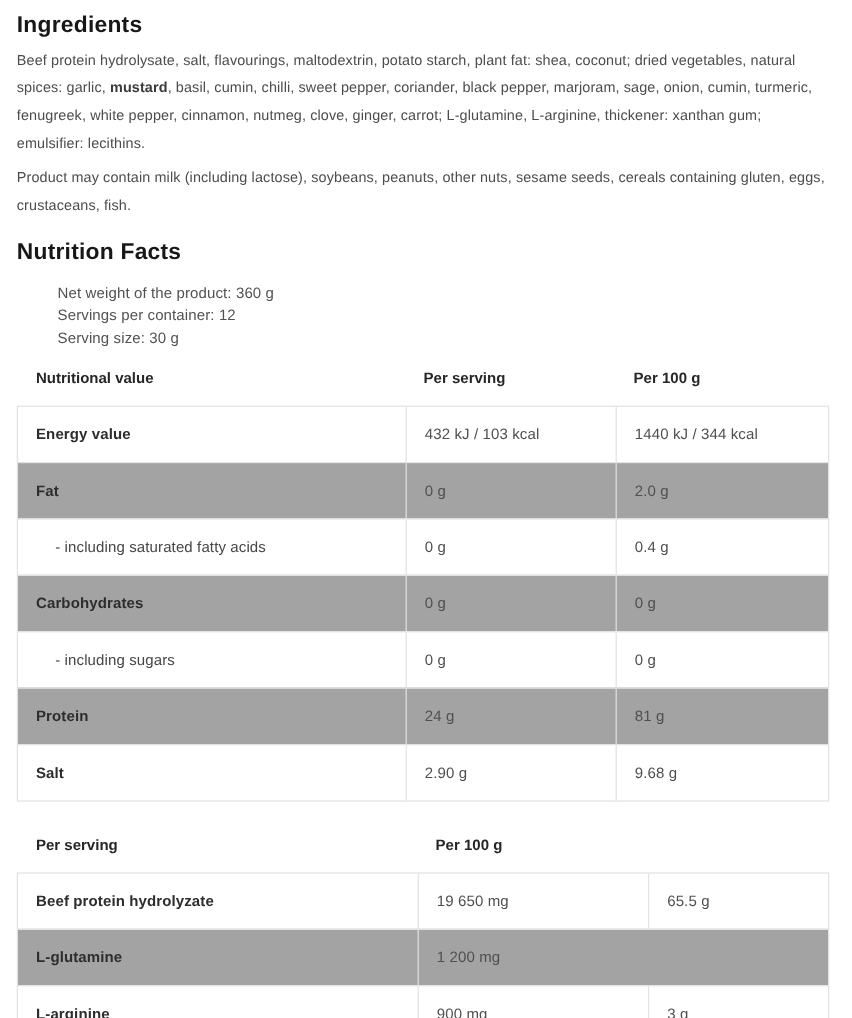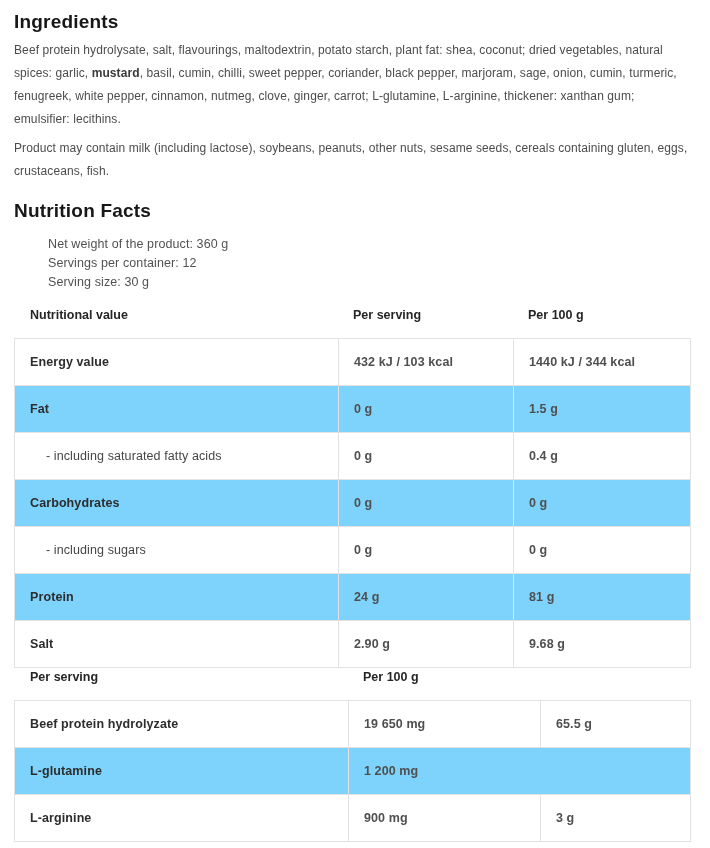--- a/index.html
+++ b/index.html
@@ -52,39 +52,39 @@
     color: #262626;
   }
   .t-header .h-cell { padding: 0 15px; }
 
   .t-body {
     border: 1px solid #e2e2e2;
     background: #ffffff;
   }
   .t-row { display: grid; height: 46px; }
   .t-row + .t-row { border-top: 1px solid #e2e2e2; }
-  .t-row.alt { background: #7dd3fc; }
+  .t-row.alt { background: #a3a3a3; }
 
   .t-cell {
     display: flex;
     align-items: center;
     padding: 0 15px;
     font-size: 12.5px;
     letter-spacing: 0.1px;
     overflow: hidden;
   }
   .t-cell.c2, .t-cell.c3 { border-left: 1px solid #e2e2e2; }
   .t-cell.name { font-weight: 600; color: #2d2d2d; }
   .t-row.indent .t-cell.name { font-weight: 400; color: #464646; padding-left: 31px; }
-  .t-cell.value { color: #4f4f4f; font-weight: bold; }
+  .t-cell.value { color: #4f4f4f; }
 
   .grid-n { grid-template-columns: 323px 175px 177px; }
   .grid-a { grid-template-columns: 333px 192px 150px; }
 
-  .t1 { }
+  .t1 { margin-bottom: 27px; }
 </style>
 </head>
 <body>
 
 <div class="page">
 
   <h2 class="section-title title-ingredients">Ingredients</h2>
 
   <p class="para"><span>Beef protein hydrolysate, salt, flavourings, maltodextrin, potato starch, plant fat: shea, coconut; dried vegetables, natural spices: garlic, </span><strong>mustard</strong><span>, basil, cumin, chilli, sweet pepper, coriander, black pepper, marjoram, sage, onion, cumin, turmeric, fenugreek, white pepper, cinnamon, nutmeg, clove, ginger, carrot; L-glutamine, L-arginine, thickener: xanthan gum; emulsifier: lecithins.</span></p>
 
@@ -108,21 +108,21 @@
 
       <div class="t-row grid-n">
         <div class="t-cell name">Energy value</div>
         <div class="t-cell value c2">432 kJ / 103 kcal</div>
         <div class="t-cell value c3">1440 kJ / 344 kcal</div>
       </div>
 
       <div class="t-row grid-n alt">
         <div class="t-cell name">Fat</div>
         <div class="t-cell value c2">0 g</div>
-        <div class="t-cell value c3">1.5 g</div>
+        <div class="t-cell value c3">2.0 g</div>
       </div>
 
       <div class="t-row grid-n indent">
         <div class="t-cell name">- including saturated fatty acids</div>
         <div class="t-cell value c2">0 g</div>
         <div class="t-cell value c3">0.4 g</div>
       </div>
 
       <div class="t-row grid-n alt">
         <div class="t-cell name">Carbohydrates</div>

